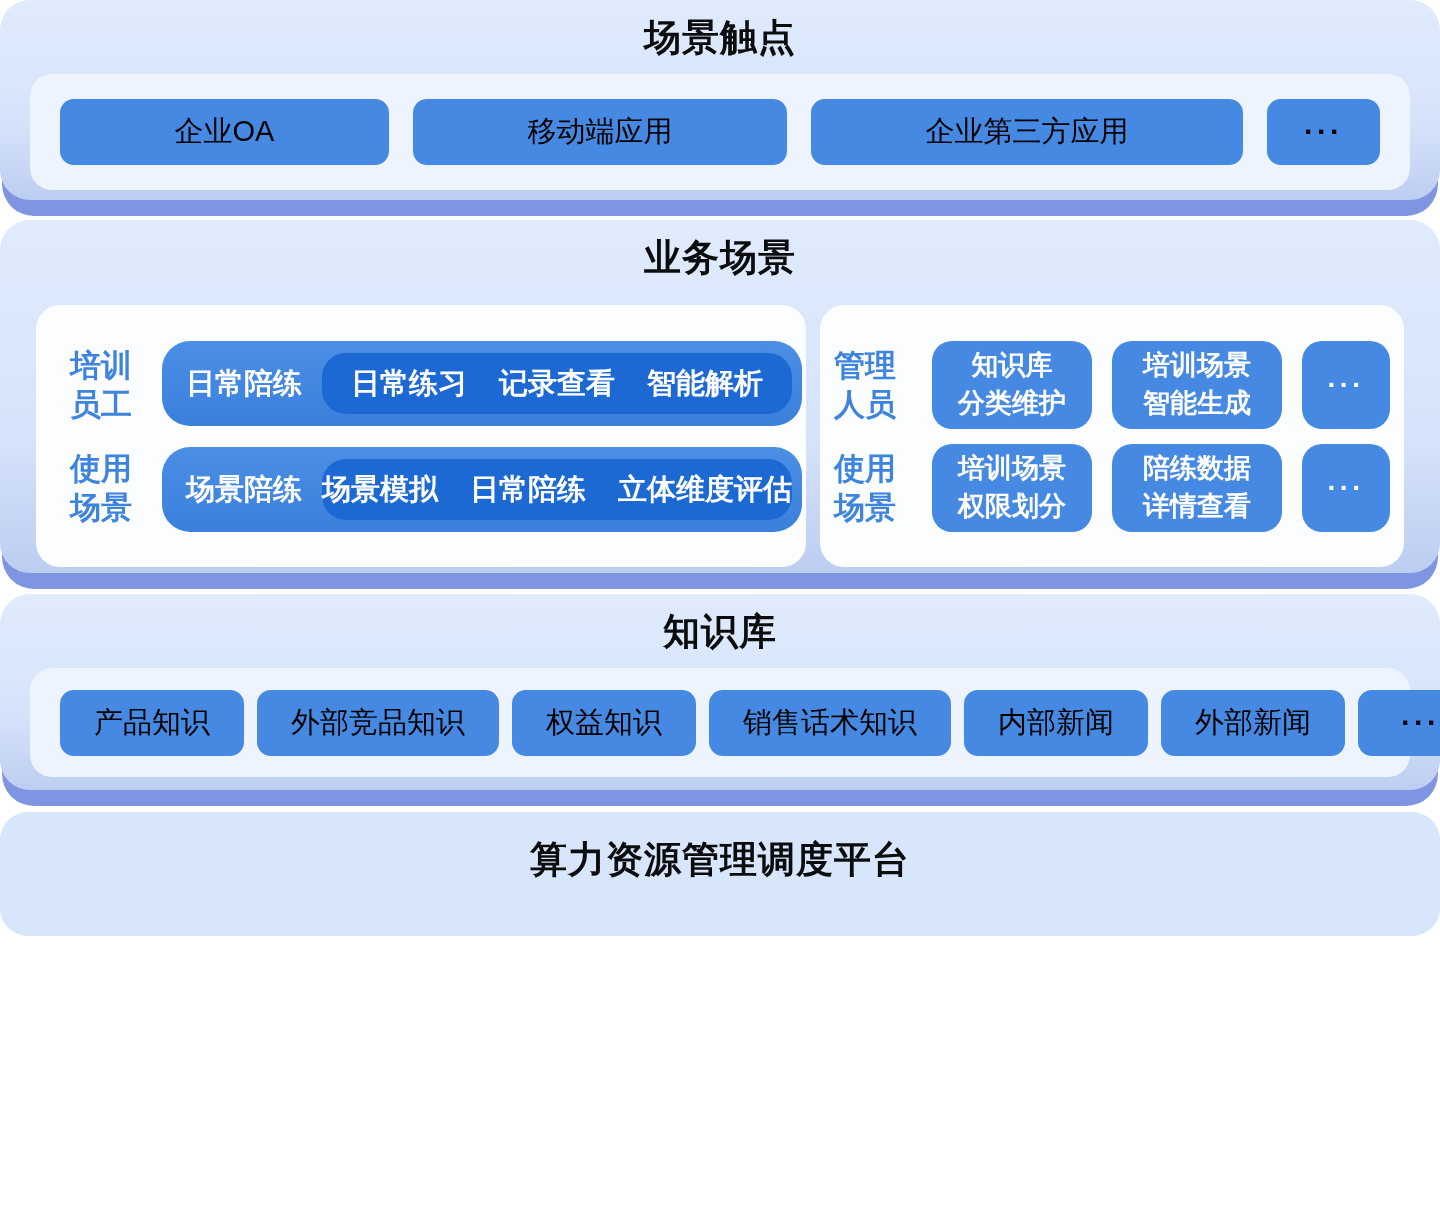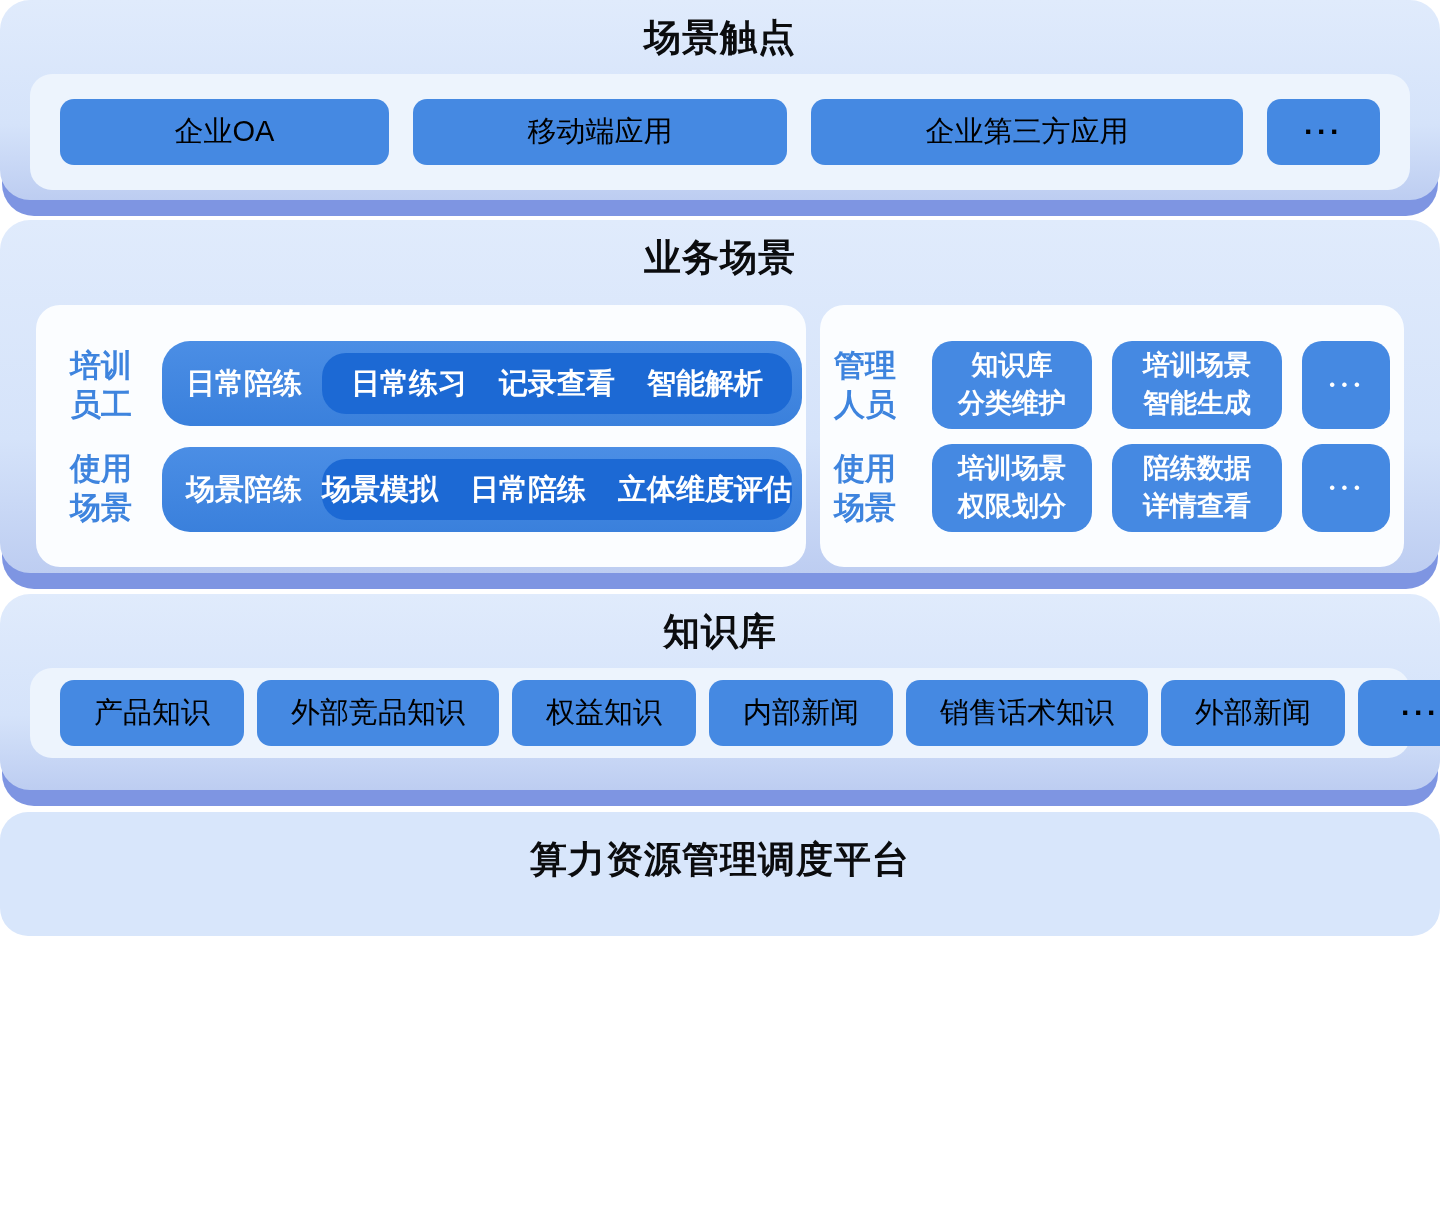--- a/index.html
+++ b/index.html
@@ -32,21 +32,21 @@
     font-size:37px;line-height:44px;font-weight:700;color:#0b0c0e;
     letter-spacing:1px;
   }
 
   
   .tray{
     margin:14px 30px 0;border-radius:22px;background:#edf4fd;
     display:flex;align-items:center;padding:0 30px;
   }
   .l1 .tray{height:116px;gap:24px;}
-  .l3 .tray{height:90px;gap:13px;}
+  .l3 .tray{height:109px;gap:13px;}
   .btn{
     background:#4589e2;color:#000000;border-radius:14px;
     display:flex;align-items:center;justify-content:center;
     font-size:29px;font-weight:500;height:66px;white-space:nowrap;
   }
   .btn.grow{flex:1 1 auto;padding:0 34px;}
   .btn.dots{flex:0 0 113px;font-size:30px;font-weight:700;letter-spacing:3px;}
   .l3 .btn.dots{flex-basis:125px;}
 
   
@@ -65,21 +65,21 @@
   }
   .pill-label{
     display:flex;align-items:center;padding:0 14px 0 24px;
     color:#ffffff;font-weight:700;font-size:29px;white-space:nowrap;
   }
   .inner-pill{
     flex:1;margin:12px 10px 12px 6px;background:#1c69d4;border-radius:24px;
     display:flex;align-items:center;justify-content:center;gap:32px;
     color:#ffffff;font-weight:700;font-size:29px;white-space:nowrap;
   }
-  .panel.right{flex:1;display:flex;flex-direction:column;padding:36px 8px 35px 14px;gap:15px;font-family:Liberation Serif, serif;}
+  .panel.right{flex:1;display:flex;flex-direction:column;padding:36px 8px 35px 14px;gap:15px;}
   .prow{flex:1;display:flex;gap:20px;align-items:stretch;}
   .prow .side-cell{width:78px;flex:none;}
   .btn2{
     background:#4589e2;border-radius:20px;color:#ffffff;
     display:flex;flex-direction:column;align-items:center;justify-content:center;
     font-size:27px;font-weight:700;line-height:1.4;white-space:nowrap;
   }
   .btn2.wa{width:160px;} .btn2.wb{width:170px;}
   .btn2.dots{width:88px;font-size:28px;letter-spacing:3px;}
 
@@ -197,22 +197,22 @@
   </section>
 
   <section class="layer l3">
     <div class="layer-base"></div>
     <div class="layer-face">
       <h2 class="layer-title">知识库</h2>
       <div class="tray">
         <div class="btn grow">产品知识</div>
         <div class="btn grow">外部竞品知识</div>
         <div class="btn grow">权益知识</div>
+        <div class="btn grow">销售话术知识</div>
         <div class="btn grow">内部新闻</div>
-        <div class="btn grow">销售话术知识</div>
         <div class="btn grow">外部新闻</div>
         <div class="btn dots">···</div>
       </div>
     </div>
   </section>
 
 
   <section class="layer l5">
     <div class="layer-face">
       <h2 class="layer-title">算力资源管理调度平台</h2>

